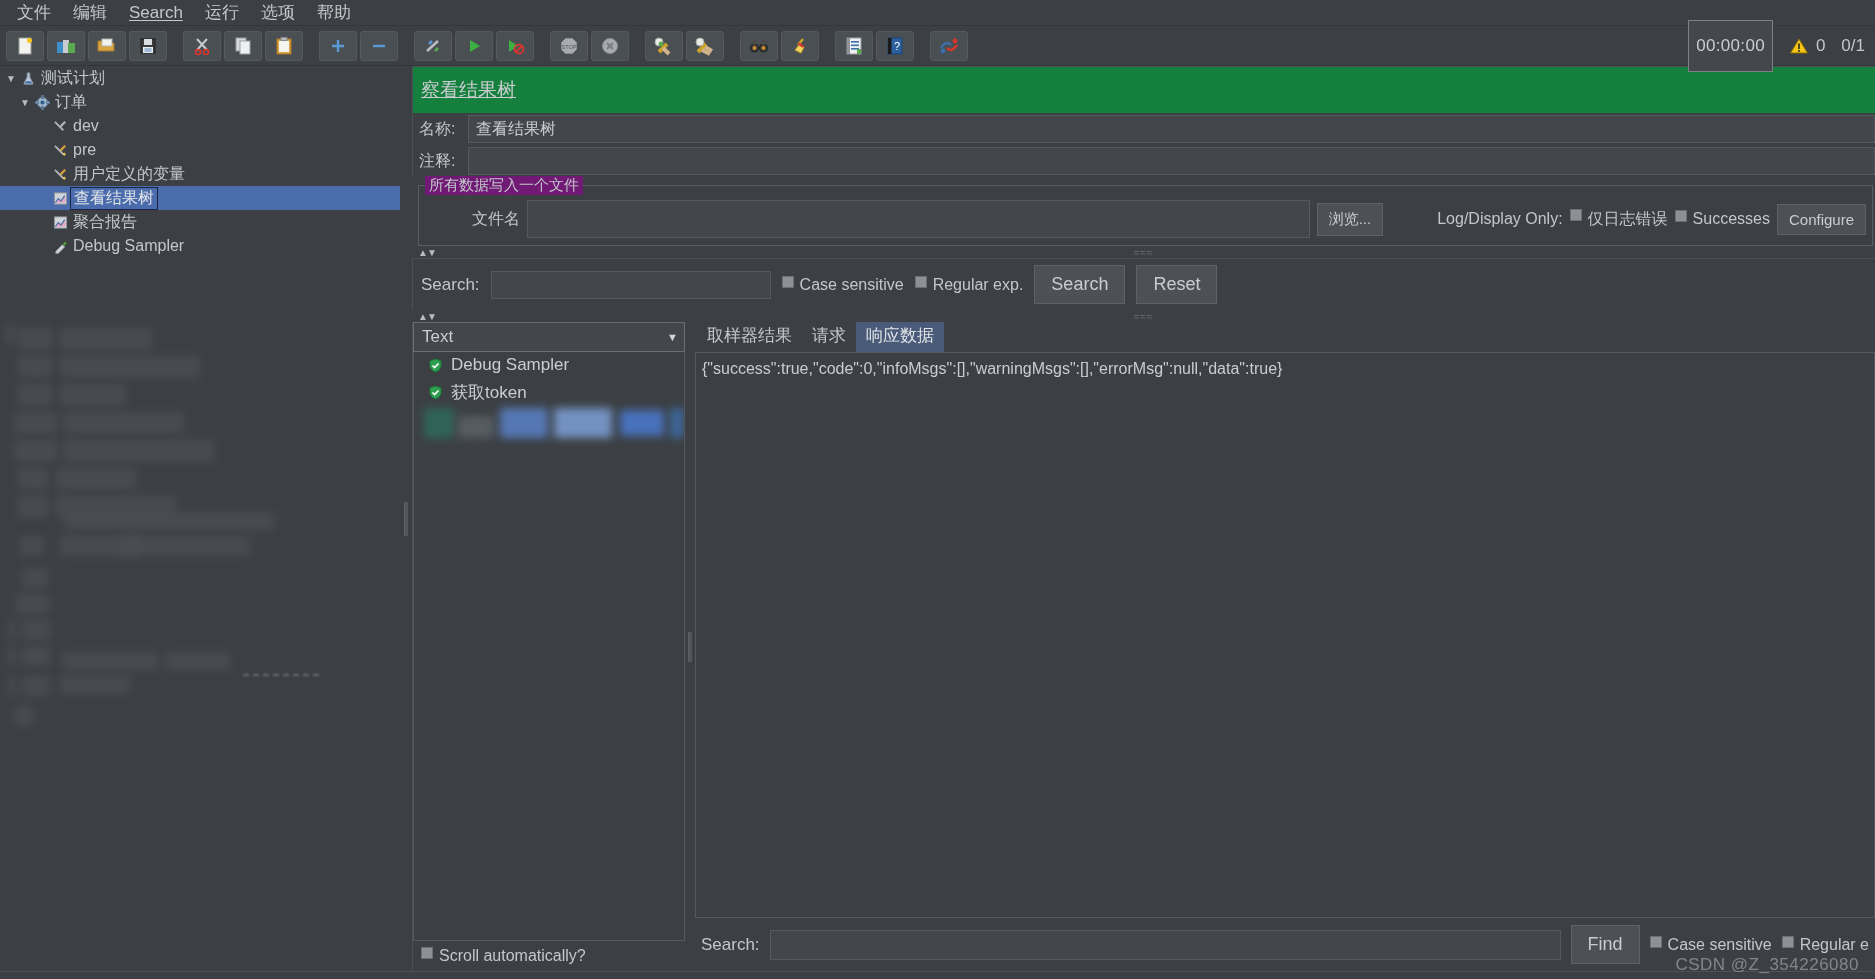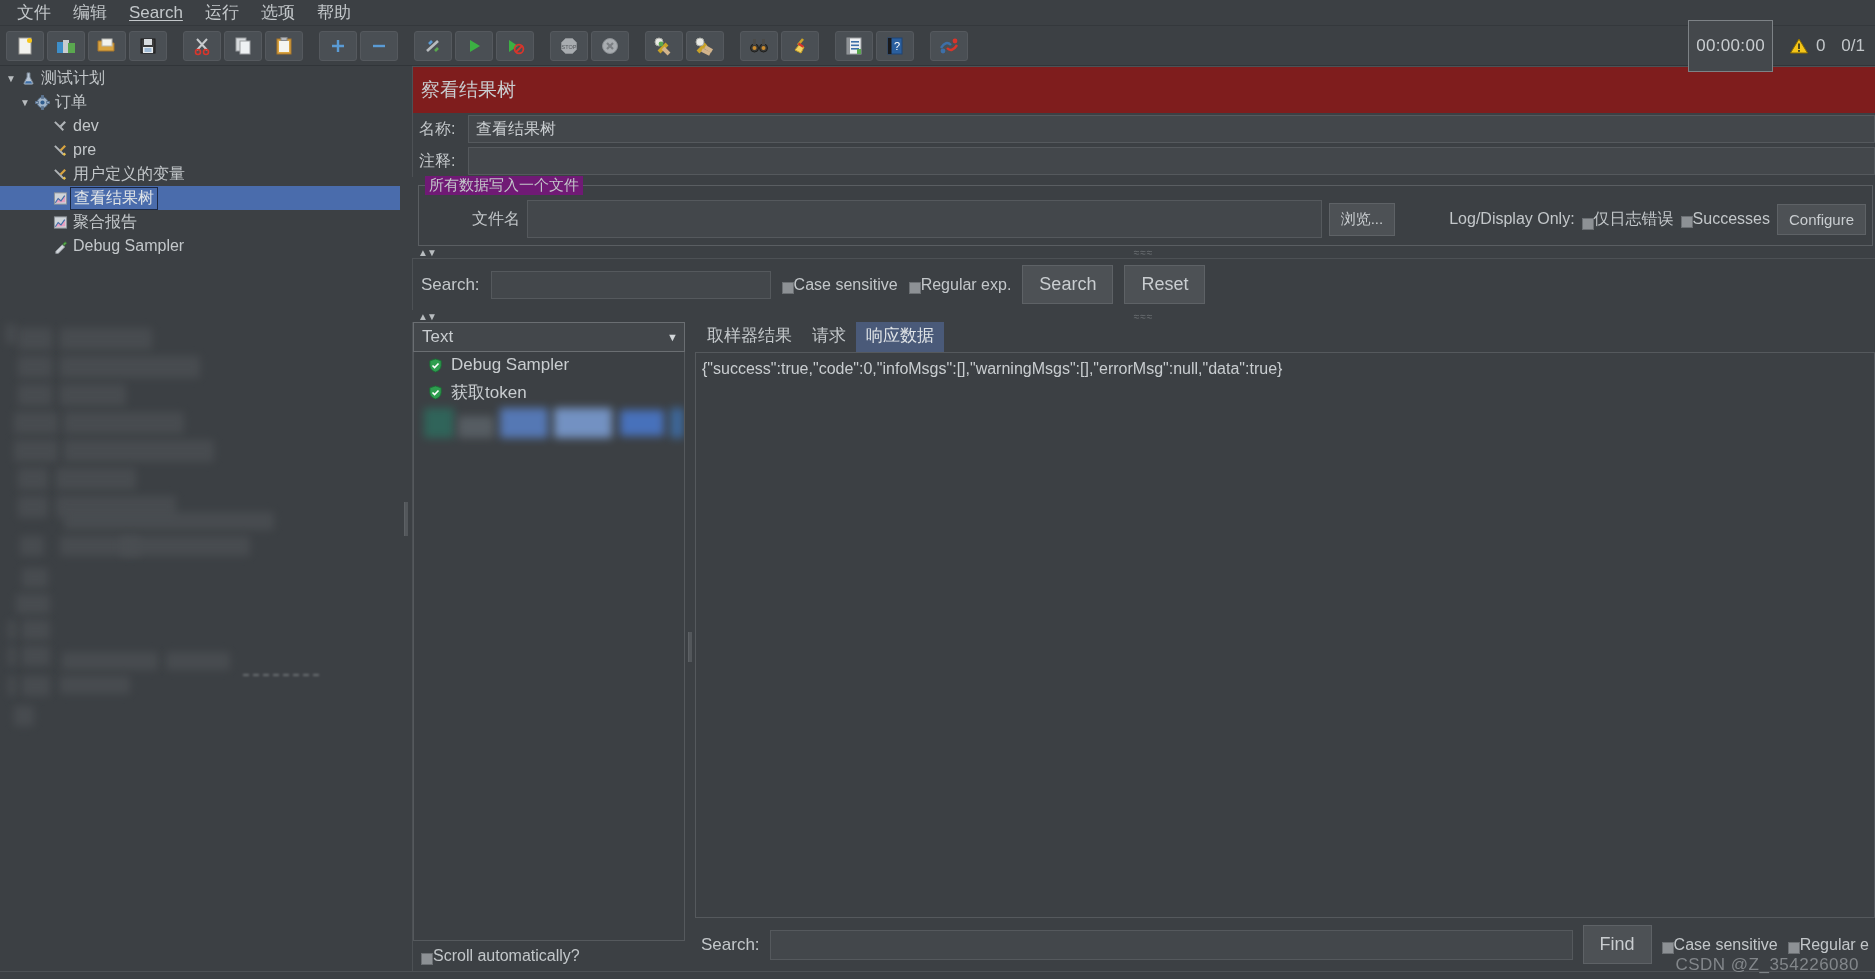--- a/index.html
+++ b/index.html
@@ -81,22 +81,22 @@
     width: 12px; flex: 0 0 12px; background: #3c4044; position: relative;
     display: flex; align-items: center; justify-content: center; cursor: col-resize;
   }
   .vsplit .grip {
     width: 4px; height: 34px; background: #53575b; border-left: 1px solid #5d6165;
   }
 
   
   .right-pane { flex: 1; min-width: 0; display: flex; flex-direction: column; background: #3c4044; }
   .panel-title {
-    font-size: 19px; color: #c9cdd0; padding: 10px 8px 10px 8px; background: #7f1d1d;
-    border-top: 1px solid #4d5155; border-left: 1px solid #4d5155;
+    font-size: 19px; color: #c9cdd0; padding: 10px 8px 10px 8px; background: #15803d;
+    border-top: 1px solid #4d5155; border-left: 1px solid #4d5155; text-decoration: underline;
   }
   .field-row { display: flex; align-items: stretch; background: #3c4044; border-left: 1px solid #4d5155; }
   .field-label {
     width: 55px; flex: 0 0 55px; font-size: 16px; color: #c3c7ca;
     display: flex; align-items: center; padding-left: 6px;
   }
   .field-input {
     flex: 1; min-width: 0; background: #43474b; border: 1px solid #55595d;
     color: #c9cdd0; font-size: 16px; padding: 4px 7px; height: 28px; margin: 2px 0;
     font-family: inherit;
@@ -115,21 +115,21 @@
   .file-row .lbl { font-size: 16px; color: #c3c7ca; white-space: nowrap; margin-left: 47px; }
   .file-name-input {
     flex: 1; min-width: 0; height: 38px; background: #43474b; border: 1px solid #55595d;
     color: #c9cdd0; font-size: 16px; padding: 4px 8px; font-family: inherit;
   }
   .btn {
     background: #4d5155; border: 1px solid #5e6266; color: #c9cdd0; font-size: 15px;
     padding: 6px 11px; cursor: pointer; white-space: nowrap; font-family: inherit;
   }
   .btn.big { font-size: 18px; padding: 8px 16px; }
-  .chk { display: inline-flex; align-items: flex-end; font-size: 16px; color: #c3c7ca; white-space: nowrap; cursor: pointer; }
+  .chk { display: inline-flex; align-items: flex-start; gap: 6px; font-size: 16px; color: #c3c7ca; white-space: nowrap; cursor: pointer; }
   .chk .box {
     width: 12px; height: 12px; background: #8d9195; border: 1px solid #6b6f73; display: inline-block;
     flex: 0 0 12px;
   }
 
   
   .hsplit {
     height: 12px; display: flex; align-items: center; position: relative;
     background: #3c4044; cursor: row-resize;
   }

